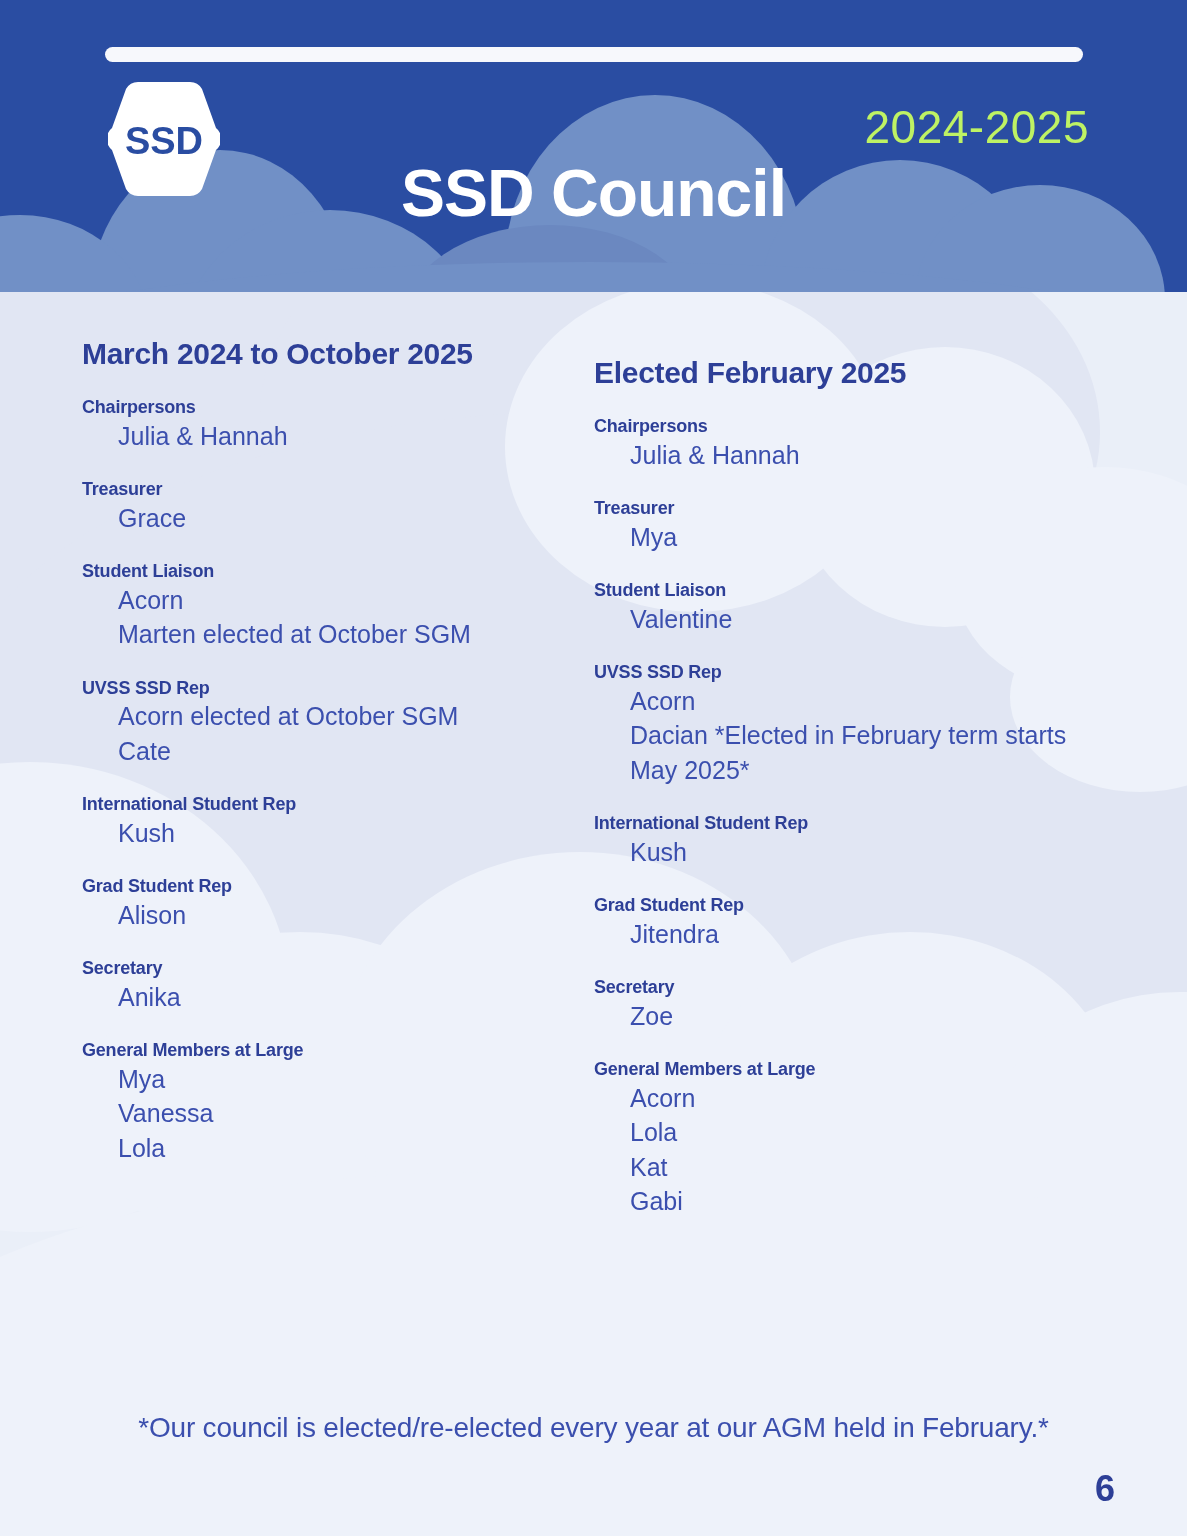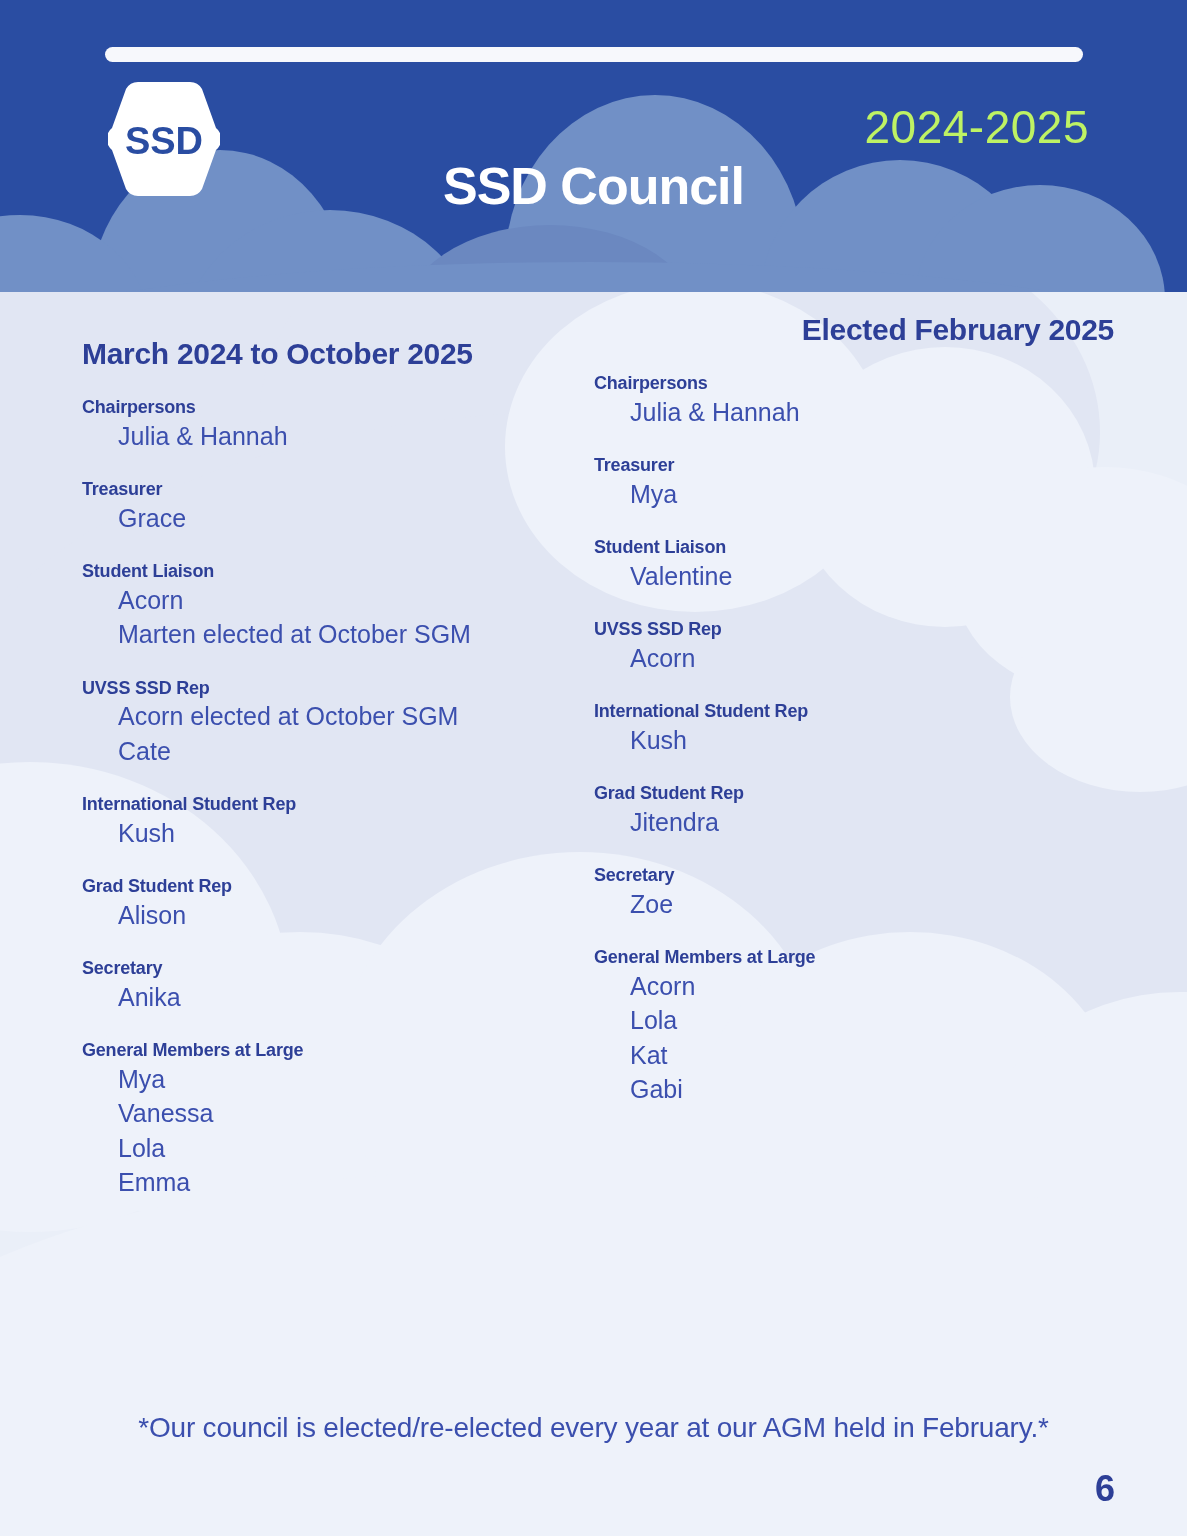--- a/index.html
+++ b/index.html
@@ -95,21 +95,21 @@
     z-index: 7;
   }
   .logo svg { display: block; }
   .title {
     position: absolute;
     left: 0;
     top: 160px;
     width: 1187px;
     text-align: center;
     color: #ffffff;
-    font-size: 52px;
+    font-size: 66px;
     font-weight: bold;
     letter-spacing: -1px;
     line-height: 1;
     z-index: 6;
     font-family: "Liberation Sans", sans-serif;
   }
 
   
   .content {
     position: absolute;
@@ -129,21 +129,21 @@
 
   .col-heading {
     font-size: 30px;
     font-weight: bold;
     color: #2d3f97;
     letter-spacing: -0.3px;
     font-family: "Liberation Sans", sans-serif;
     white-space: nowrap;
   }
   .col-left .col-heading  { margin-top: 45px; }
-  .col-right .col-heading { margin-top: 21px; text-align: right; }
+  .col-right .col-heading { margin-top: 64px; }
 
   .role {
     margin-top: 25px;
   }
   .role-title {
     font-size: 18px;
     font-weight: bold;
     color: #2d3f97;
     letter-spacing: -0.2px;
     line-height: 1.25;
@@ -269,21 +269,20 @@
       <div class="role">
         <div class="role-title">Secretary</div>
         <div class="role-line">Anika</div>
       </div>
 
       <div class="role">
         <div class="role-title">General Members at Large</div>
         <div class="role-line">Mya</div>
         <div class="role-line">Vanessa</div>
         <div class="role-line">Lola</div>
-        <div class="role-line">Emma</div>
       </div>
     </div>
 
     <div class="col col-right">
       <div class="col-heading">Elected February 2025</div>
 
       <div class="role">
         <div class="role-title">Chairpersons</div>
         <div class="role-line">Julia &amp; Hannah</div>
       </div>
@@ -294,20 +293,21 @@
       </div>
 
       <div class="role">
         <div class="role-title">Student Liaison</div>
         <div class="role-line">Valentine</div>
       </div>
 
       <div class="role">
         <div class="role-title">UVSS SSD Rep</div>
         <div class="role-line">Acorn</div>
+        <div class="role-line">Dacian *Elected in February term starts May 2025*</div>
       </div>
 
       <div class="role">
         <div class="role-title">International Student Rep</div>
         <div class="role-line">Kush</div>
       </div>
 
       <div class="role">
         <div class="role-title">Grad Student Rep</div>
         <div class="role-line">Jitendra</div>

